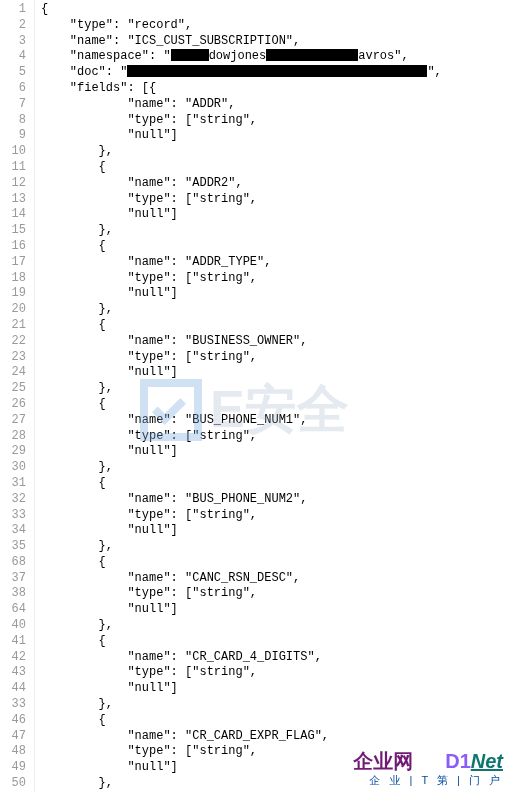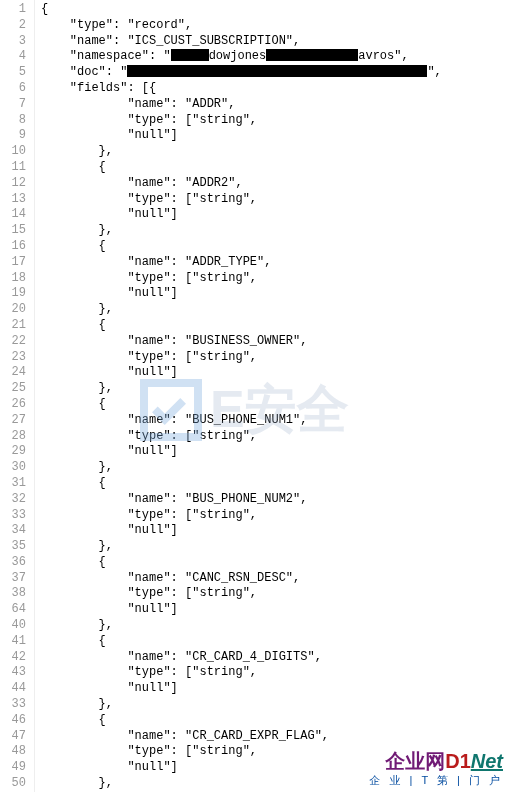--- a/index.html
+++ b/index.html
@@ -83,21 +83,21 @@
     bottom: 6px;
     z-index: 3;
     font-family: Arial, sans-serif;
     text-align: right;
   }
   .footer-logo .top {
     font-size: 20px;
     font-weight: bold;
   }
   .footer-logo .top .qi { color: #701a75; }
-  .footer-logo .top .d1 { color: #b91c1c; }
+  .footer-logo .top .d1 { color: #8b5cf6; margin-left: 32px; }
   .footer-logo .top .net { color: #0f766e; font-style: italic; text-decoration: underline;}
   .footer-logo .bottom {
     font-size: 11px;
     color: #004a9f;
     letter-spacing: 3px;
     margin-top: -2px;
   }
 </style>
 </head>
 <body>
@@ -132,21 +132,21 @@
       <div>26</div>
       <div>27</div>
       <div>28</div>
       <div>29</div>
       <div>30</div>
       <div>31</div>
       <div>32</div>
       <div>33</div>
       <div>34</div>
       <div>35</div>
-      <div>36</div>
+      <div>68</div>
       <div>37</div>
       <div>38</div>
       <div>64</div>
       <div>40</div>
       <div>41</div>
       <div>42</div>
       <div>43</div>
       <div>44</div>
       <div>33</div>
       <div>46</div>

